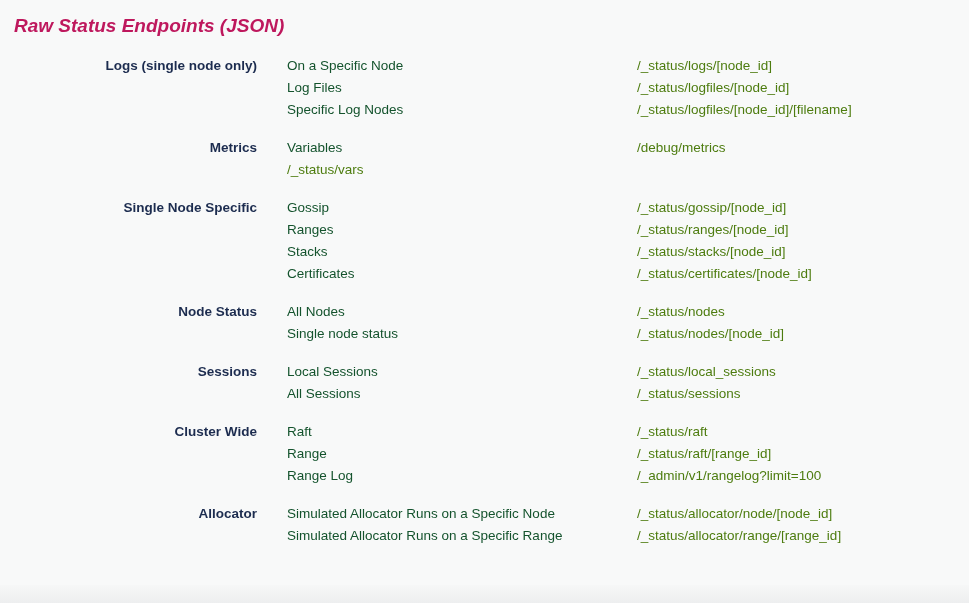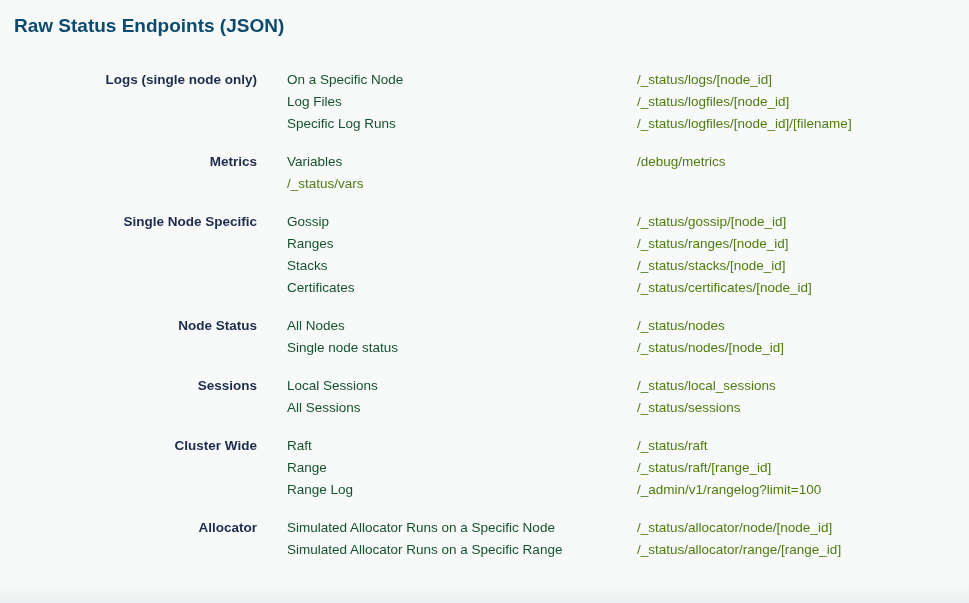--- a/index.html
+++ b/index.html
@@ -11,24 +11,25 @@
     overflow: hidden;
     background: #f8f9f9;
     font-family: "Liberation Sans", sans-serif;
     -webkit-font-smoothing: antialiased;
   }
   .page-title {
     margin: 14px 0 0 14px;
     font-size: 19px;
     line-height: 23px;
     font-weight: 600;
-    color: #0c4a6e;
+    color: #be185d;
+    font-style: italic;
   }
   .endpoints {
-    margin-top: 32px;
+    margin-top: 18px;
   }
   .group {
     display: flex;
     margin-bottom: 16px;
   }
   .group-cat {
     flex: none;
     width: 257px;
     text-align: right;
     font-size: 13.5px;
@@ -77,21 +78,21 @@
     <div class="group-rows">
       <div class="pair">
         <a class="ep-link" href="#">On a Specific Node</a>
         <span class="ep-url">/_status/logs/[node_id]</span>
       </div>
       <div class="pair">
         <a class="ep-link" href="#">Log Files</a>
         <span class="ep-url">/_status/logfiles/[node_id]</span>
       </div>
       <div class="pair">
-        <a class="ep-link" href="#">Specific Log Runs</a>
+        <a class="ep-link" href="#">Specific Log Nodes</a>
         <span class="ep-url">/_status/logfiles/[node_id]/[filename]</span>
       </div>
     </div>
   </div>
 
   <div class="group">
     <div class="group-cat">Metrics</div>
     <div class="group-rows">
       <div class="pair">
         <a class="ep-link" href="#">Variables</a>

